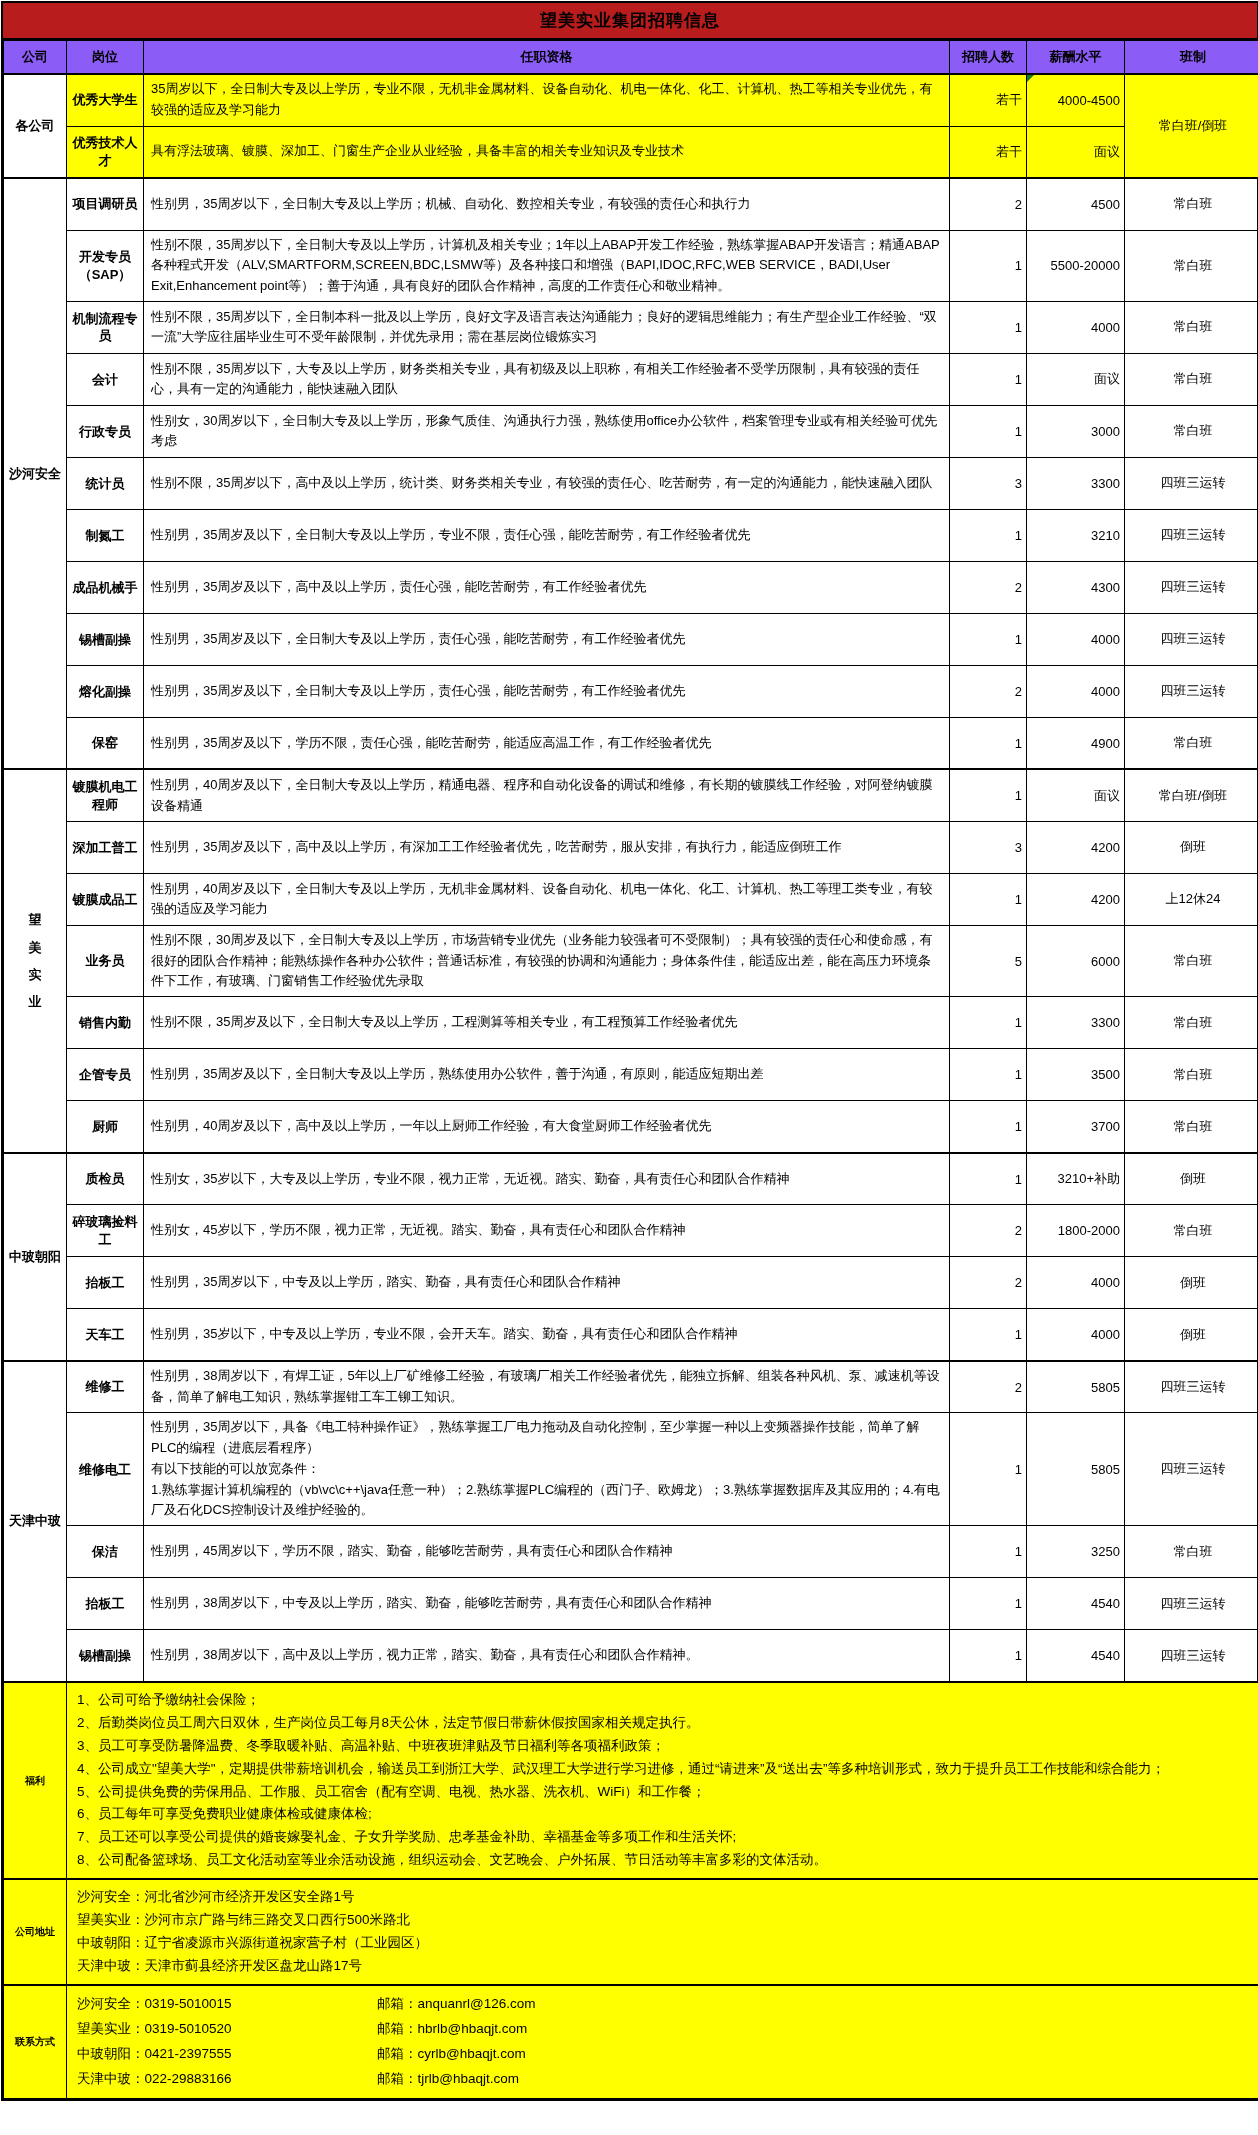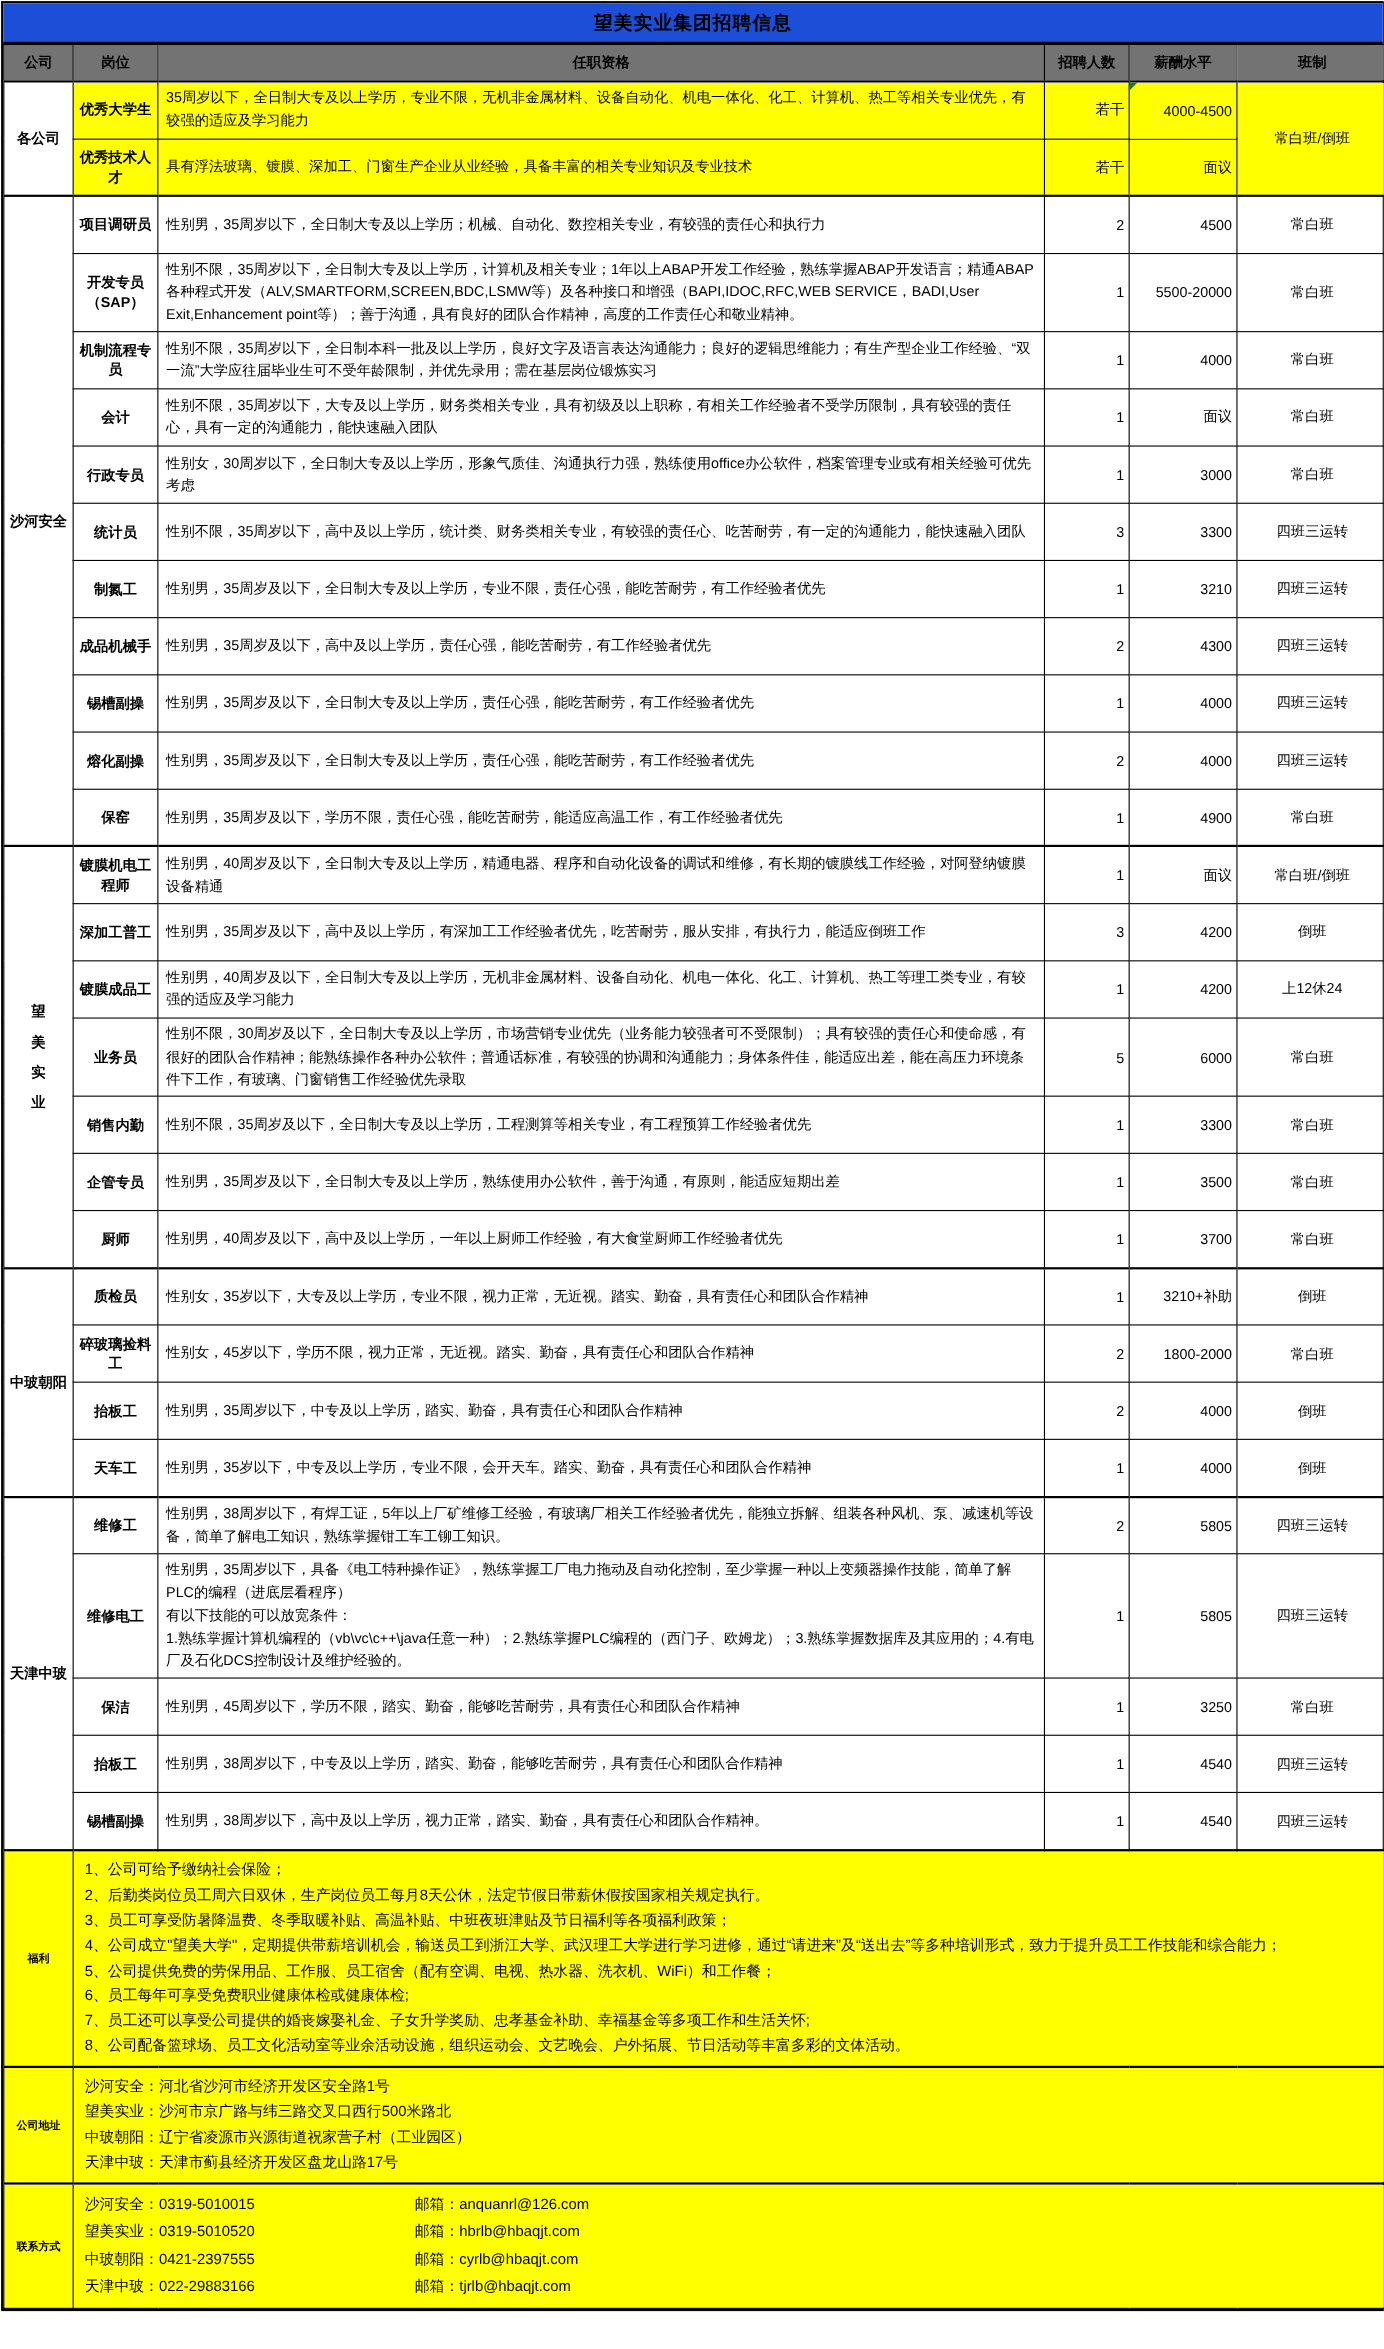--- a/index.html
+++ b/index.html
@@ -1,23 +1,23 @@
 <!DOCTYPE html>
 <html><head>
 <meta charset="utf-8">
 <style>
   html,body{margin:0;padding:0;background:#ffffff;}
   body{font-family:"Liberation Sans","DejaVu Sans",sans-serif;color:#000;}
   .sheet{width:1254px;margin:1px;border:2px solid #000;}
-  .title-bar{background:#1d4ed8;border-bottom:2px solid #000;text-align:center;
+  .title-bar{background:#b91c1c;border-bottom:2px solid #000;text-align:center;
              font-weight:bold;font-size:17px;padding:6px 16px;letter-spacing:1px;}
   table{border-collapse:collapse;width:100%;table-layout:fixed;}
   th,td{border:1px solid #000;vertical-align:middle;font-size:13px;padding:3px 4px;
         overflow:hidden;}
-  th{background:#737373;font-weight:bold;height:26px;text-align:center;}
+  th{background:#8b5cf6;font-weight:bold;height:26px;text-align:center;}
   tbody tr{height:52px;}
   .company-cell{font-weight:bold;text-align:center;background:#fff;}
   .stack-inner{width:1.25em;margin:16px auto;word-break:break-all;line-height:2.1;
                }
   .pos-cell{font-weight:bold;text-align:center;line-height:1.35;}
   .req-cell{text-align:left;padding:4px 7px;white-space:pre-line;line-height:1.6;}
   .num-cell{text-align:right;}
   .shift-cell{text-align:center;}
   tr.hl td:not(.company-cell){background:#ffff00;}
   tr.group-start td{border-top:2px solid #000;}

